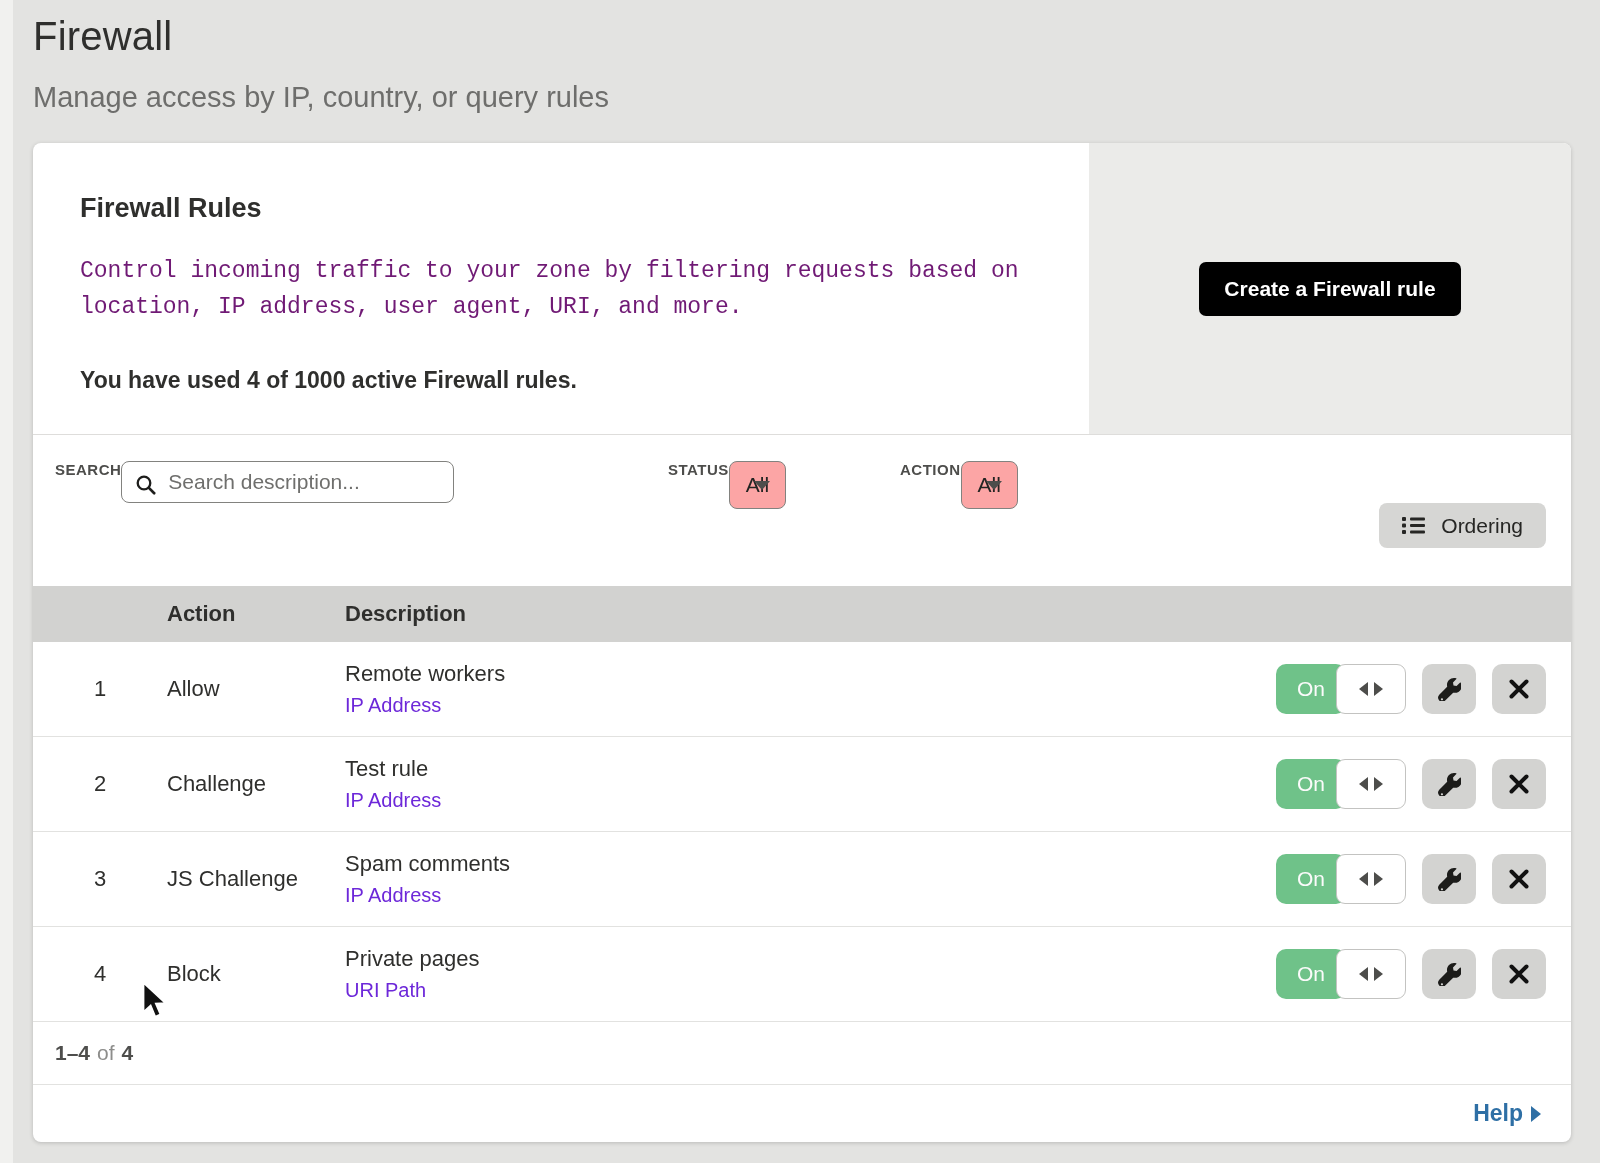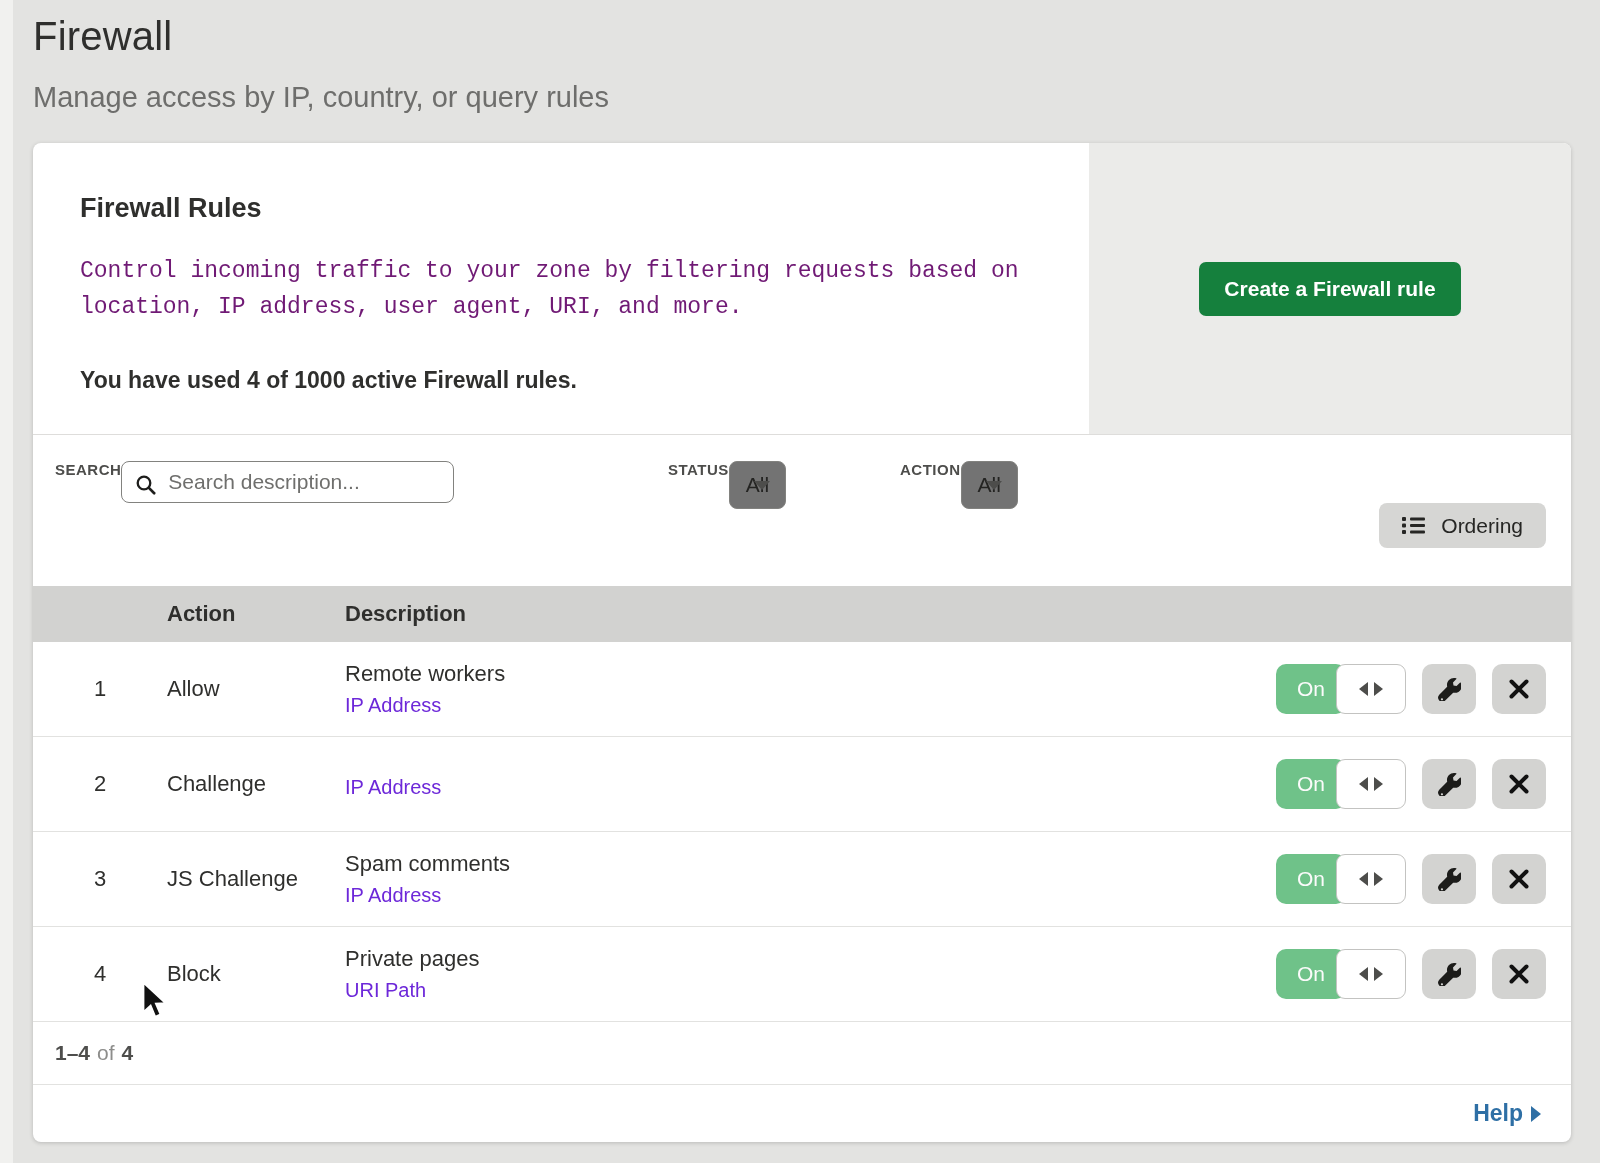--- a/index.html
+++ b/index.html
@@ -27,38 +27,38 @@
   }
 
   
   .card-top { display:flex; border-bottom:1px solid #dedddb; min-height:281px; }
   .card-top-left { flex:1; padding:50px 60px 40px 47px; }
   .card-top-right { width:482px; background:#ebebe9; border-radius:0 8px 0 0;
                     display:flex; align-items:center; justify-content:center; }
   .section-title { margin:0; font-size:27px; font-weight:700; color:#2f2f2d; }
   .section-desc { margin:30px 0 0 0; font-size:23px; line-height:1.55; color:#701a75; max-width:960px;font-family:Liberation Mono, monospace; }
   .usage-note { margin:42px 0 0 0; font-size:23px; font-weight:700; color:#2f2f2d; }
-  .create-btn { background:#15803d; color:#fff; border:none; border-radius:7px;
+  .create-btn { background:#000000; color:#fff; border:none; border-radius:7px;
                 font-size:21px; font-weight:600; padding:15px 25px;
                 font-family:inherit; cursor:pointer; }
 
   
   .filters { display:flex; align-items:flex-start; padding:26px 25px 38px 22px; }
   .filter-group { display:flex; flex-direction:row; }
   .filter-label { font-size:15px; font-weight:700; color:#4d4d4b; letter-spacing:.5px; margin-bottom:13px; }
   .search-group { width:585px; }
   .input-wrap { position:relative; }
   .search-input { width:100%; height:42px; border:1px solid #82827f; border-radius:8px;
                   padding:0 14px 0 46px; font-size:21px; color:#333; background:#fff;
                   font-family:inherit; outline:none; }
   .search-input::placeholder { color:#6f6f6d; }
   .search-icon-svg { position:absolute; left:13px; top:12px; }
   .select-group { width:218px; margin-left:28px; }
   .action-group { margin-left:14px; }
-  .fake-select { height:48px; border:1px solid #82827f; border-radius:8px; background:#737373;
+  .fake-select { height:48px; border:1px solid #82827f; border-radius:8px; background:#fca5a5;
                  display:flex; align-items:center; padding:0 16px; font-size:21px;
                  color:#242422; position:relative; cursor:pointer; }
   .caret { position:absolute; right:15px; top:19px; width:0; height:0;
            border-left:8px solid transparent; border-right:8px solid transparent;
            border-top:9px solid #4d4d4b; }
   .filters-spacer { flex:1; }
   .ordering-btn { margin-top:42px; height:45px; background:#d6d6d4; border:none; border-radius:8px;
                   display:flex; align-items:center; gap:16px; padding:0 23px;
                   font-size:21px; color:#262624; font-family:inherit; cursor:pointer; }
 
@@ -199,20 +199,21 @@
           <path d="M4.5 4.5 L19.5 19.5 M19.5 4.5 L4.5 19.5" stroke="#111" stroke-width="4" stroke-linecap="round"></path>
         </svg>
       </button>
     </div>
   </div>
 
   <div class="table-row">
     <div class="col-num">2</div>
     <div class="col-action">Challenge</div>
     <div class="col-desc">
+      <div class="desc-title">Test rule</div>
       <div class="desc-sub">IP Address</div>
     </div>
     <div class="row-controls">
       <div class="toggle">
         <div class="toggle-on">On</div>
         <div class="toggle-handle">
           <span class="tri-left"></span>
           <span class="tri-right"></span>
         </div>
       </div>

